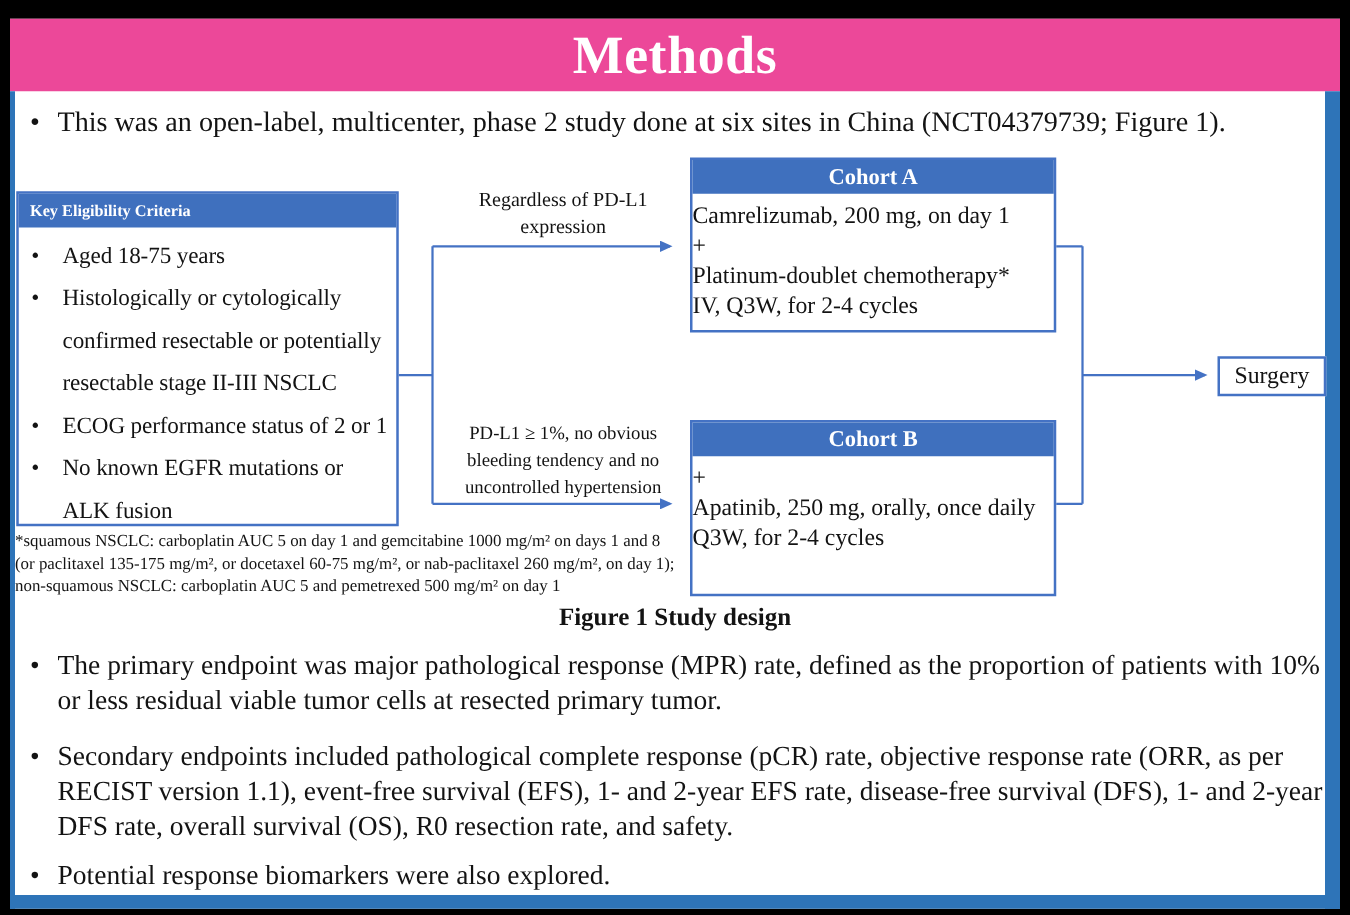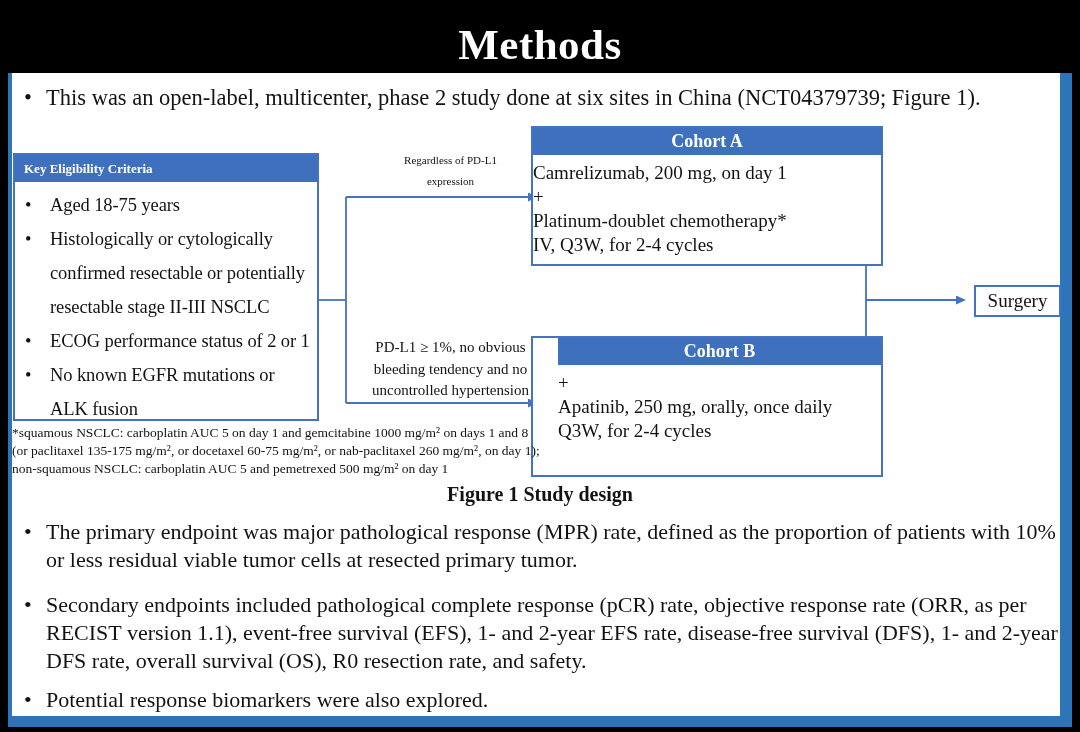--- a/index.html
+++ b/index.html
@@ -1,21 +1,21 @@
 <!DOCTYPE html>
 <html><head>
 <meta charset="utf-8">
 <style>
   html,body{margin:0;padding:0;}
   body{
     width:1080px;height:732px;background:#000;position:relative;overflow:hidden;
     font-family:"Liberation Serif", serif;color:#131313;
   }
   .slide{position:absolute;left:8px;top:15px;width:1064px;height:712px;background:#fff;}
-  .titlebar{position:absolute;left:0;top:0;width:1064px;height:58px;background:#000000;
+  .titlebar{position:absolute;left:0;top:0;width:1064px;height:58px;background:#ec4899;
     display:flex;align-items:center;justify-content:center;}
   .title{color:#fff;font-weight:bold;font-size:43px;letter-spacing:0.5px;}
   .edge{position:absolute;background:#2E74B8;}
   .edge-l{left:0;top:58px;width:4px;height:654px;}
   .edge-r{right:0;top:58px;width:12px;height:654px;}
   .edge-b{left:0;bottom:0;width:1064px;height:11px;}
 
   .brow{position:absolute;display:flex;align-items:flex-start;line-height:28px;font-size:22px;}
   .brow .dot{width:22px;flex:0 0 22px;padding-left:4px;}
   .brow .btext{flex:1;}
@@ -29,29 +29,29 @@
   .dbox{position:absolute;border:2px solid #4472C4;background:#fff;box-sizing:border-box;}
   .dbox-head{background:#3F70BE;color:#fff;font-weight:bold;}
 
   .elig{left:5px;top:138px;width:306px;height:268px;}
   .elig-head{height:27px;line-height:27px;font-size:13px;padding-left:9px;}
   .elig-body{padding:6px 2px 0 7px;}
   .erow{display:flex;align-items:flex-start;font-size:18.5px;line-height:34px;letter-spacing:-0.1px;}
   .erow .edot{width:25px;flex:0 0 25px;padding-left:3px;}
   .erow .etext{flex:1;white-space:pre-line;}
 
-  .cohort{left:523px;width:352px;}
+  .cohort{left:544px;width:293px;}
   .cohort-a{top:111px;height:140px;}
-  .cohort-b{top:321px;height:141px;padding-left:25px;}
+  .cohort-b{top:321px;height:141px;}
   .cohort-head{height:27px;line-height:27px;font-size:18px;text-align:center;}
   .cbody{padding-top:6px;text-align:left;}
   .cline{font-size:19px;line-height:24px;}
 
   .lbl{position:absolute;text-align:center;white-space:pre-line;}
-  .lbl-top{left:350px;top:135px;width:185px;font-size:11px;line-height:21px;}
+  .lbl-top{left:350px;top:135px;width:185px;font-size:16px;line-height:21px;}
   .lbl-bottom{left:335px;top:322px;width:215px;font-size:15px;line-height:21.5px;}
   .lbl-eval{left:855px;top:243px;width:125px;font-size:14.5px;line-height:20px;}
 
   .surgery{left:966px;top:270px;width:87px;height:32px;display:flex;
     align-items:center;justify-content:center;font-size:19px;}
 
   .footnote{position:absolute;left:4px;top:409px;width:530px;font-size:13.5px;line-height:17.8px;}
   .caption{position:absolute;left:0;top:468px;width:1064px;text-align:center;
     font-weight:bold;font-size:20px;}
 </style>

